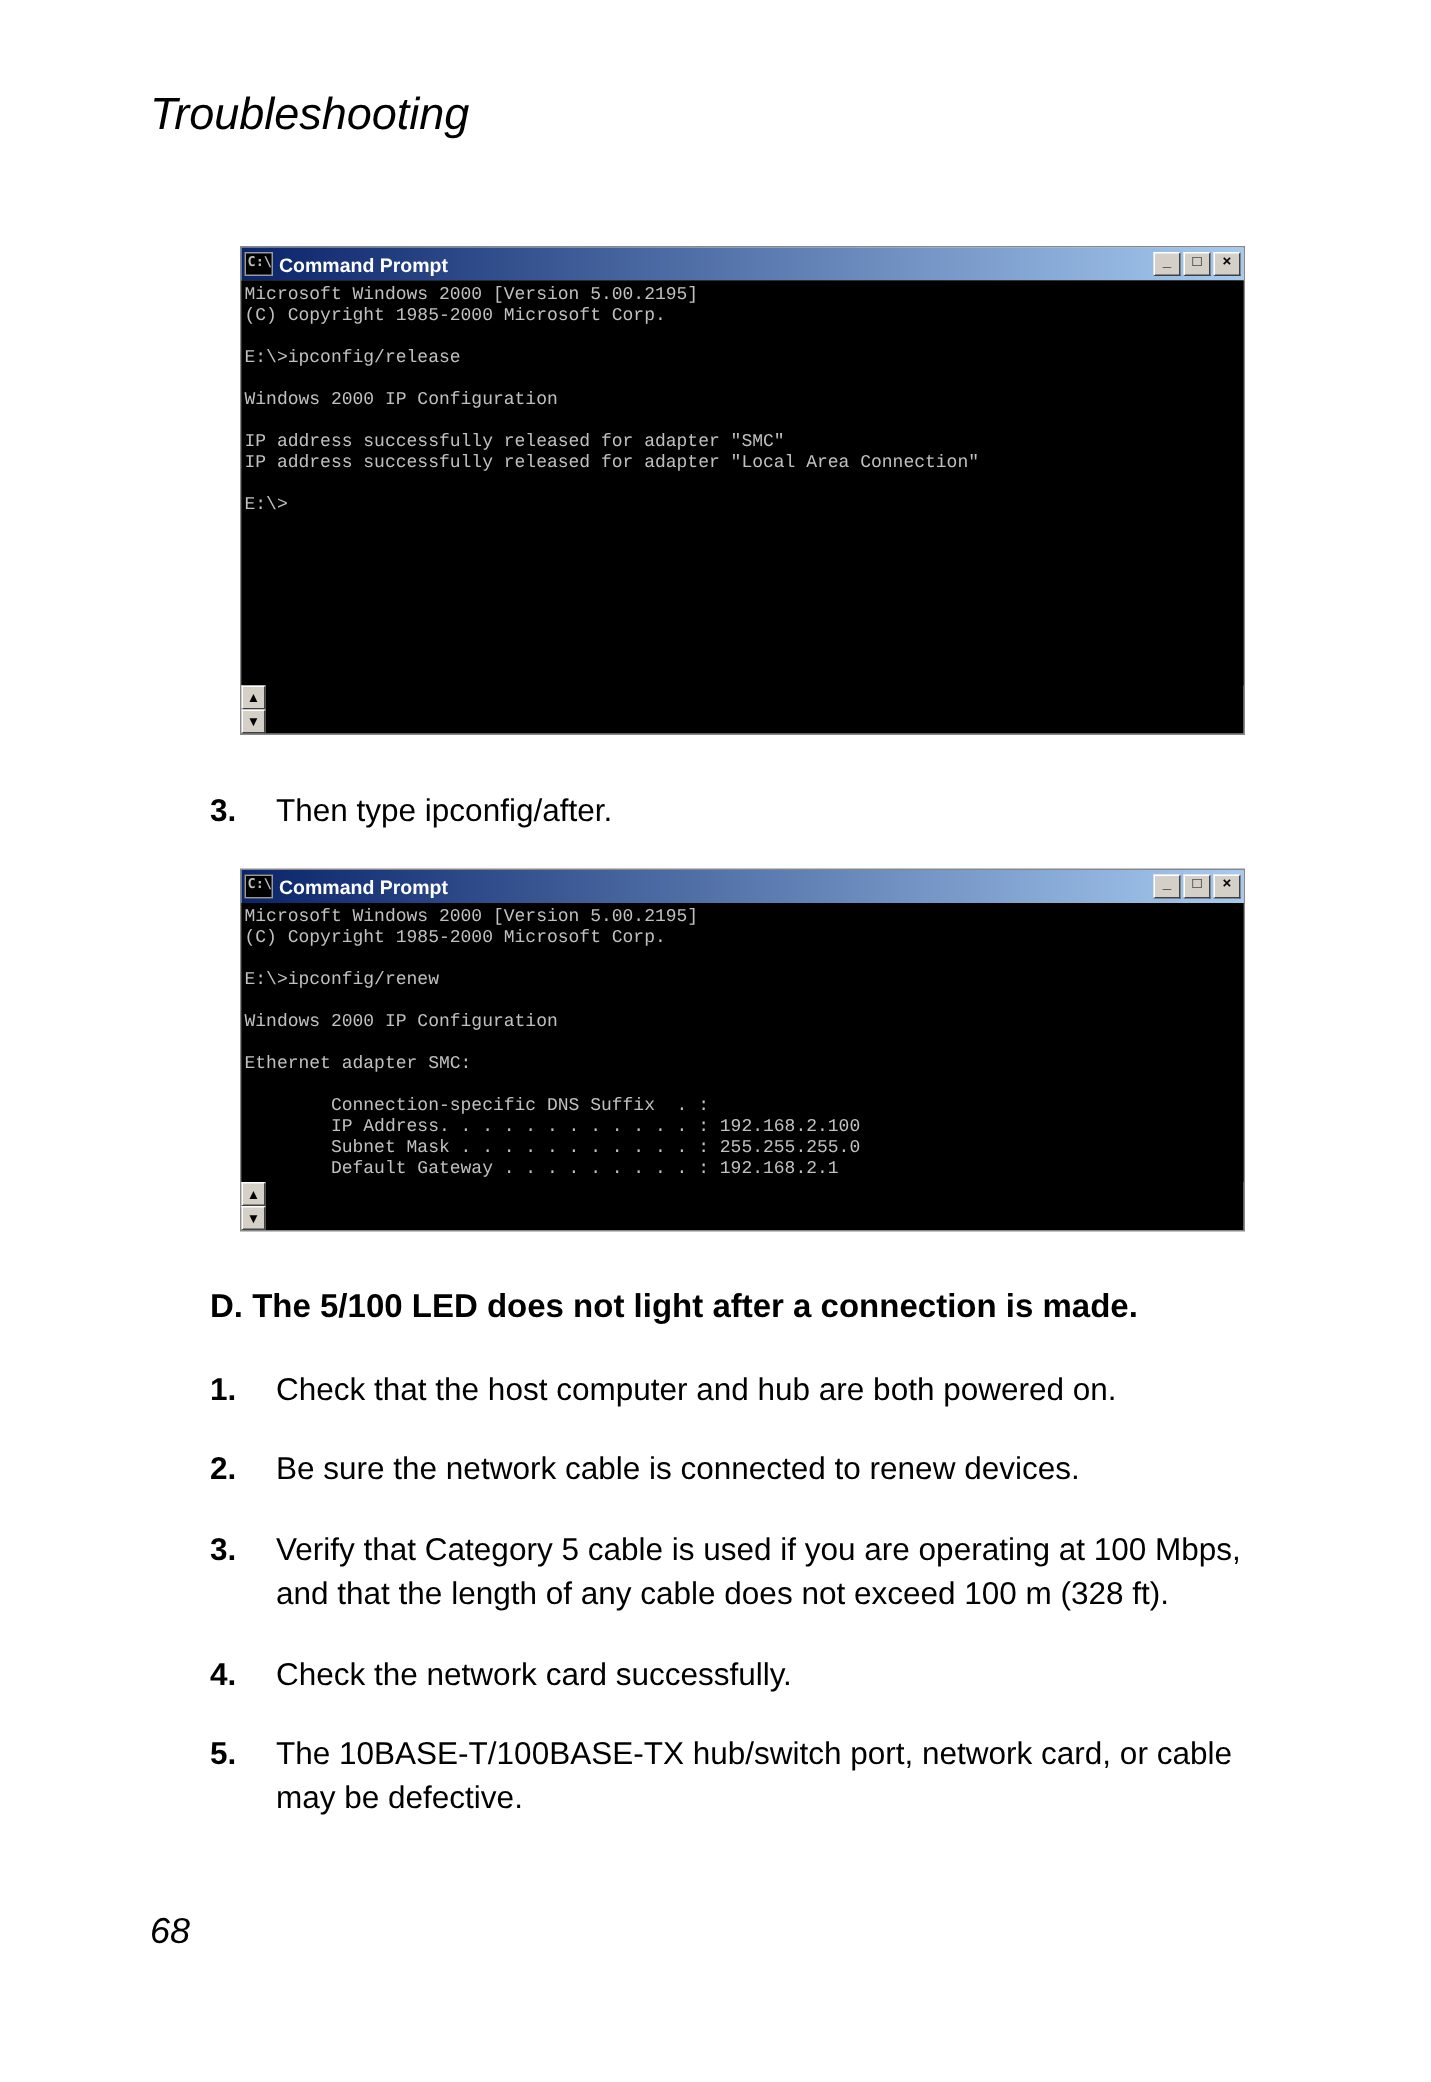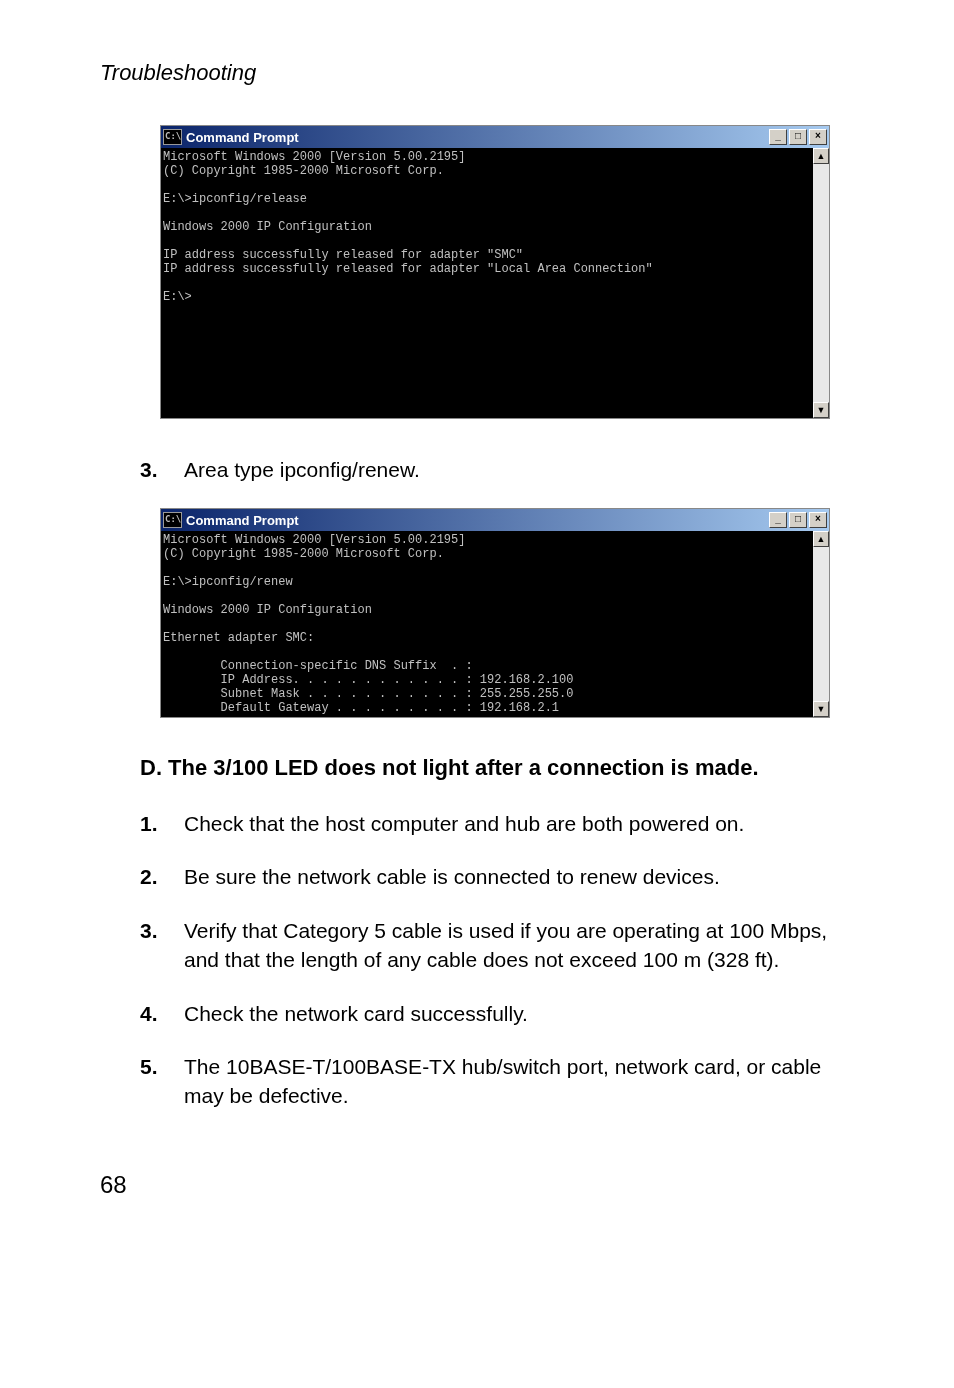--- a/index.html
+++ b/index.html
@@ -8,23 +8,23 @@
     background: #fff;
     font-family: Arial, Helvetica, sans-serif;
     color: #000;
     width: 954px;
   }
   .page {
     padding: 60px 90px 60px 100px;
   }
   .section-header {
     font-style: italic;
-    font-size: 22px;
+    font-size: 30px;
     font-weight: 400;
-    margin-bottom: 39px;
+    margin-bottom: 70px;
   }
   .cmd-window {
     border: 1px solid #888;
     margin: 0 0 36px 60px;
     width: 670px;
     box-sizing: border-box;
   }
   .cmd-titlebar {
     background: linear-gradient(to right, #0a246a, #a6caf0);
     color: #fff;
@@ -61,20 +61,21 @@
     font-family: Arial;
     font-size: 10px;
     font-weight: bold;
     text-align: center;
     line-height: 12px;
     color: #000;
   }
   .cmd-body-wrap {
     display:flex;
     background:#000;
+    flex-direction:column;
   }
   .cmd-body {
     background: #000;
     color: #c0c0c0;
     font-family: "Courier New", monospace;
     font-size: 12px;
     line-height: 14px;
     padding: 2px 2px 2px 2px;
     white-space: pre;
     flex:1;
@@ -116,20 +117,21 @@
   }
   .subhead {
     font-weight: bold;
     font-size: 22px;
     margin: 34px 0 26px 40px;
     line-height:1.3;
   }
   .page-num {
     font-size: 24px;
     margin-top: 60px;
+    font-style: italic;
   }
 </style>
 </head>
 <body>
 
 <div class="page">
 
   <div class="section-header">Troubleshooting</div>
 
   <div class="cmd-window cmd-tall">
@@ -164,21 +166,21 @@
       <div class="cmd-scroll">
         <div class="sb-btn">▲</div>
         <div class="sb-track"></div>
         <div class="sb-btn">▼</div>
       </div>
     </div>
   </div>
 
   <div class="step">
     <div class="step-num">3.</div>
-    <div class="step-text">Area type ipconfig/renew.</div>
+    <div class="step-text">Then type ipconfig/after.</div>
   </div>
 
   <div class="cmd-window cmd-short">
     <div class="cmd-titlebar">
       <div class="cmd-title-icon">C:\</div>
       <div class="cmd-title-text">Command Prompt</div>
       <div class="cmd-btn">_</div>
       <div class="cmd-btn">□</div>
       <div class="cmd-btn">×</div>
     </div>
@@ -197,21 +199,21 @@
         Subnet Mask . . . . . . . . . . . : 255.255.255.0
         Default Gateway . . . . . . . . . : 192.168.2.1</div>
       <div class="cmd-scroll">
         <div class="sb-btn">▲</div>
         <div class="sb-track"></div>
         <div class="sb-btn">▼</div>
       </div>
     </div>
   </div>
 
-  <div class="subhead">D. The 3/100 LED does not light after a connection is made.</div>
+  <div class="subhead">D. The 5/100 LED does not light after a connection is made.</div>
 
   <div class="step">
     <div class="step-num">1.</div>
     <div class="step-text">Check that the host computer and hub are both powered on.</div>
   </div>
   <div class="step">
     <div class="step-num">2.</div>
     <div class="step-text">Be sure the network cable is connected to renew devices.</div>
   </div>
   <div class="step">

